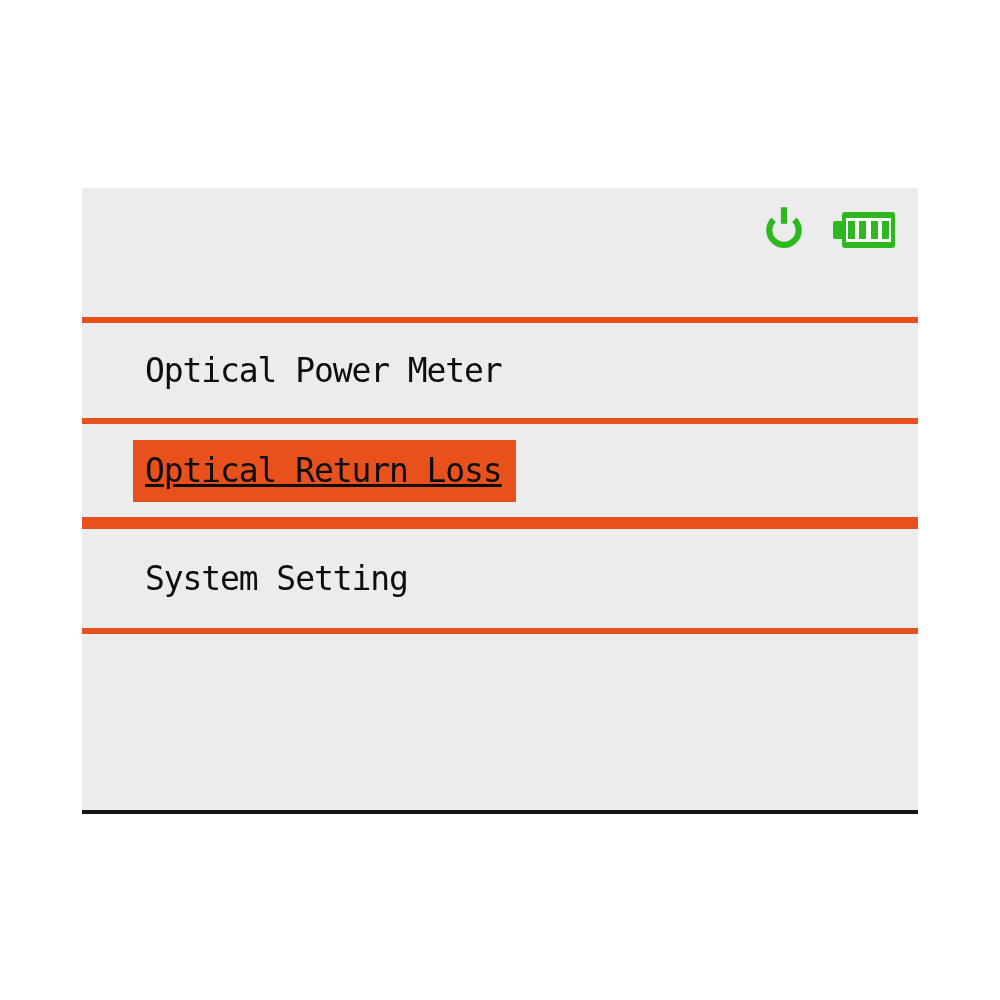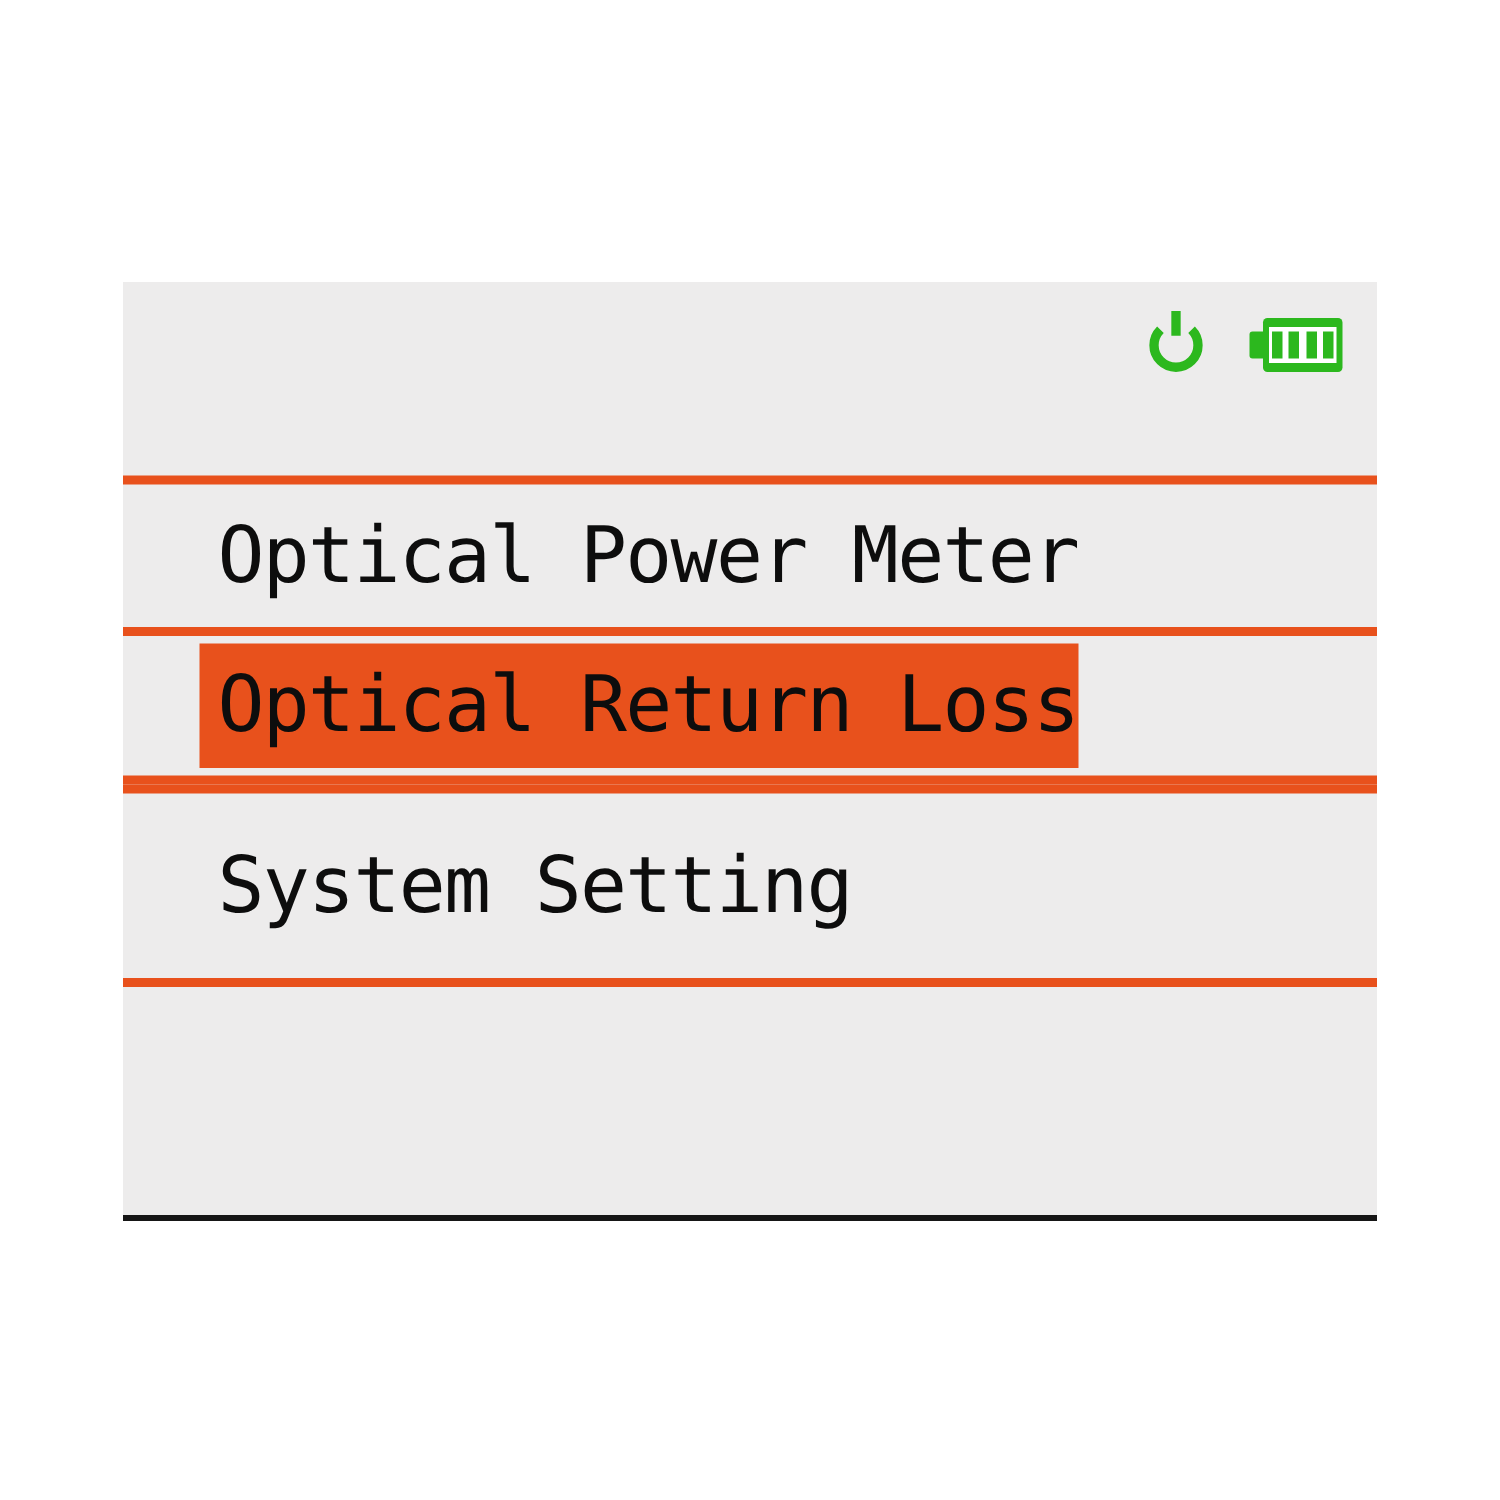--- a/index.html
+++ b/index.html
@@ -83,31 +83,32 @@
     background: var(--accent-orange);
   }
   .menu-row {
     display: flex;
     align-items: center;
     padding-left: 63px;
   }
   .menu-row.r1 { height: 95px; }
   .menu-row.r2 { height: 93px; }
   .menu-row.r3 { height: 94px; }
-  .menu-row.r4 { height: 123px; }
+  .menu-row.r4 { height: 99px; }
   .menu-label {
-    font-size: 52px;
+    font-size: 33px;
     letter-spacing: -1.1px;
     color: var(--text-color);
     white-space: nowrap;
   }
   .menu-label.selected {
     background: var(--accent-orange);
-    padding: 11px 0 12px 12px;
+    padding: 11px 14px 12px 12px;
     margin-left: -12px;
+    text-decoration: underline;
   }
   .footer-space { height: 82px; }
 </style>
 </head>
 <body>
 
 <div class="viewport">
   <div class="device-panel">
 
     <div class="status-bar">

